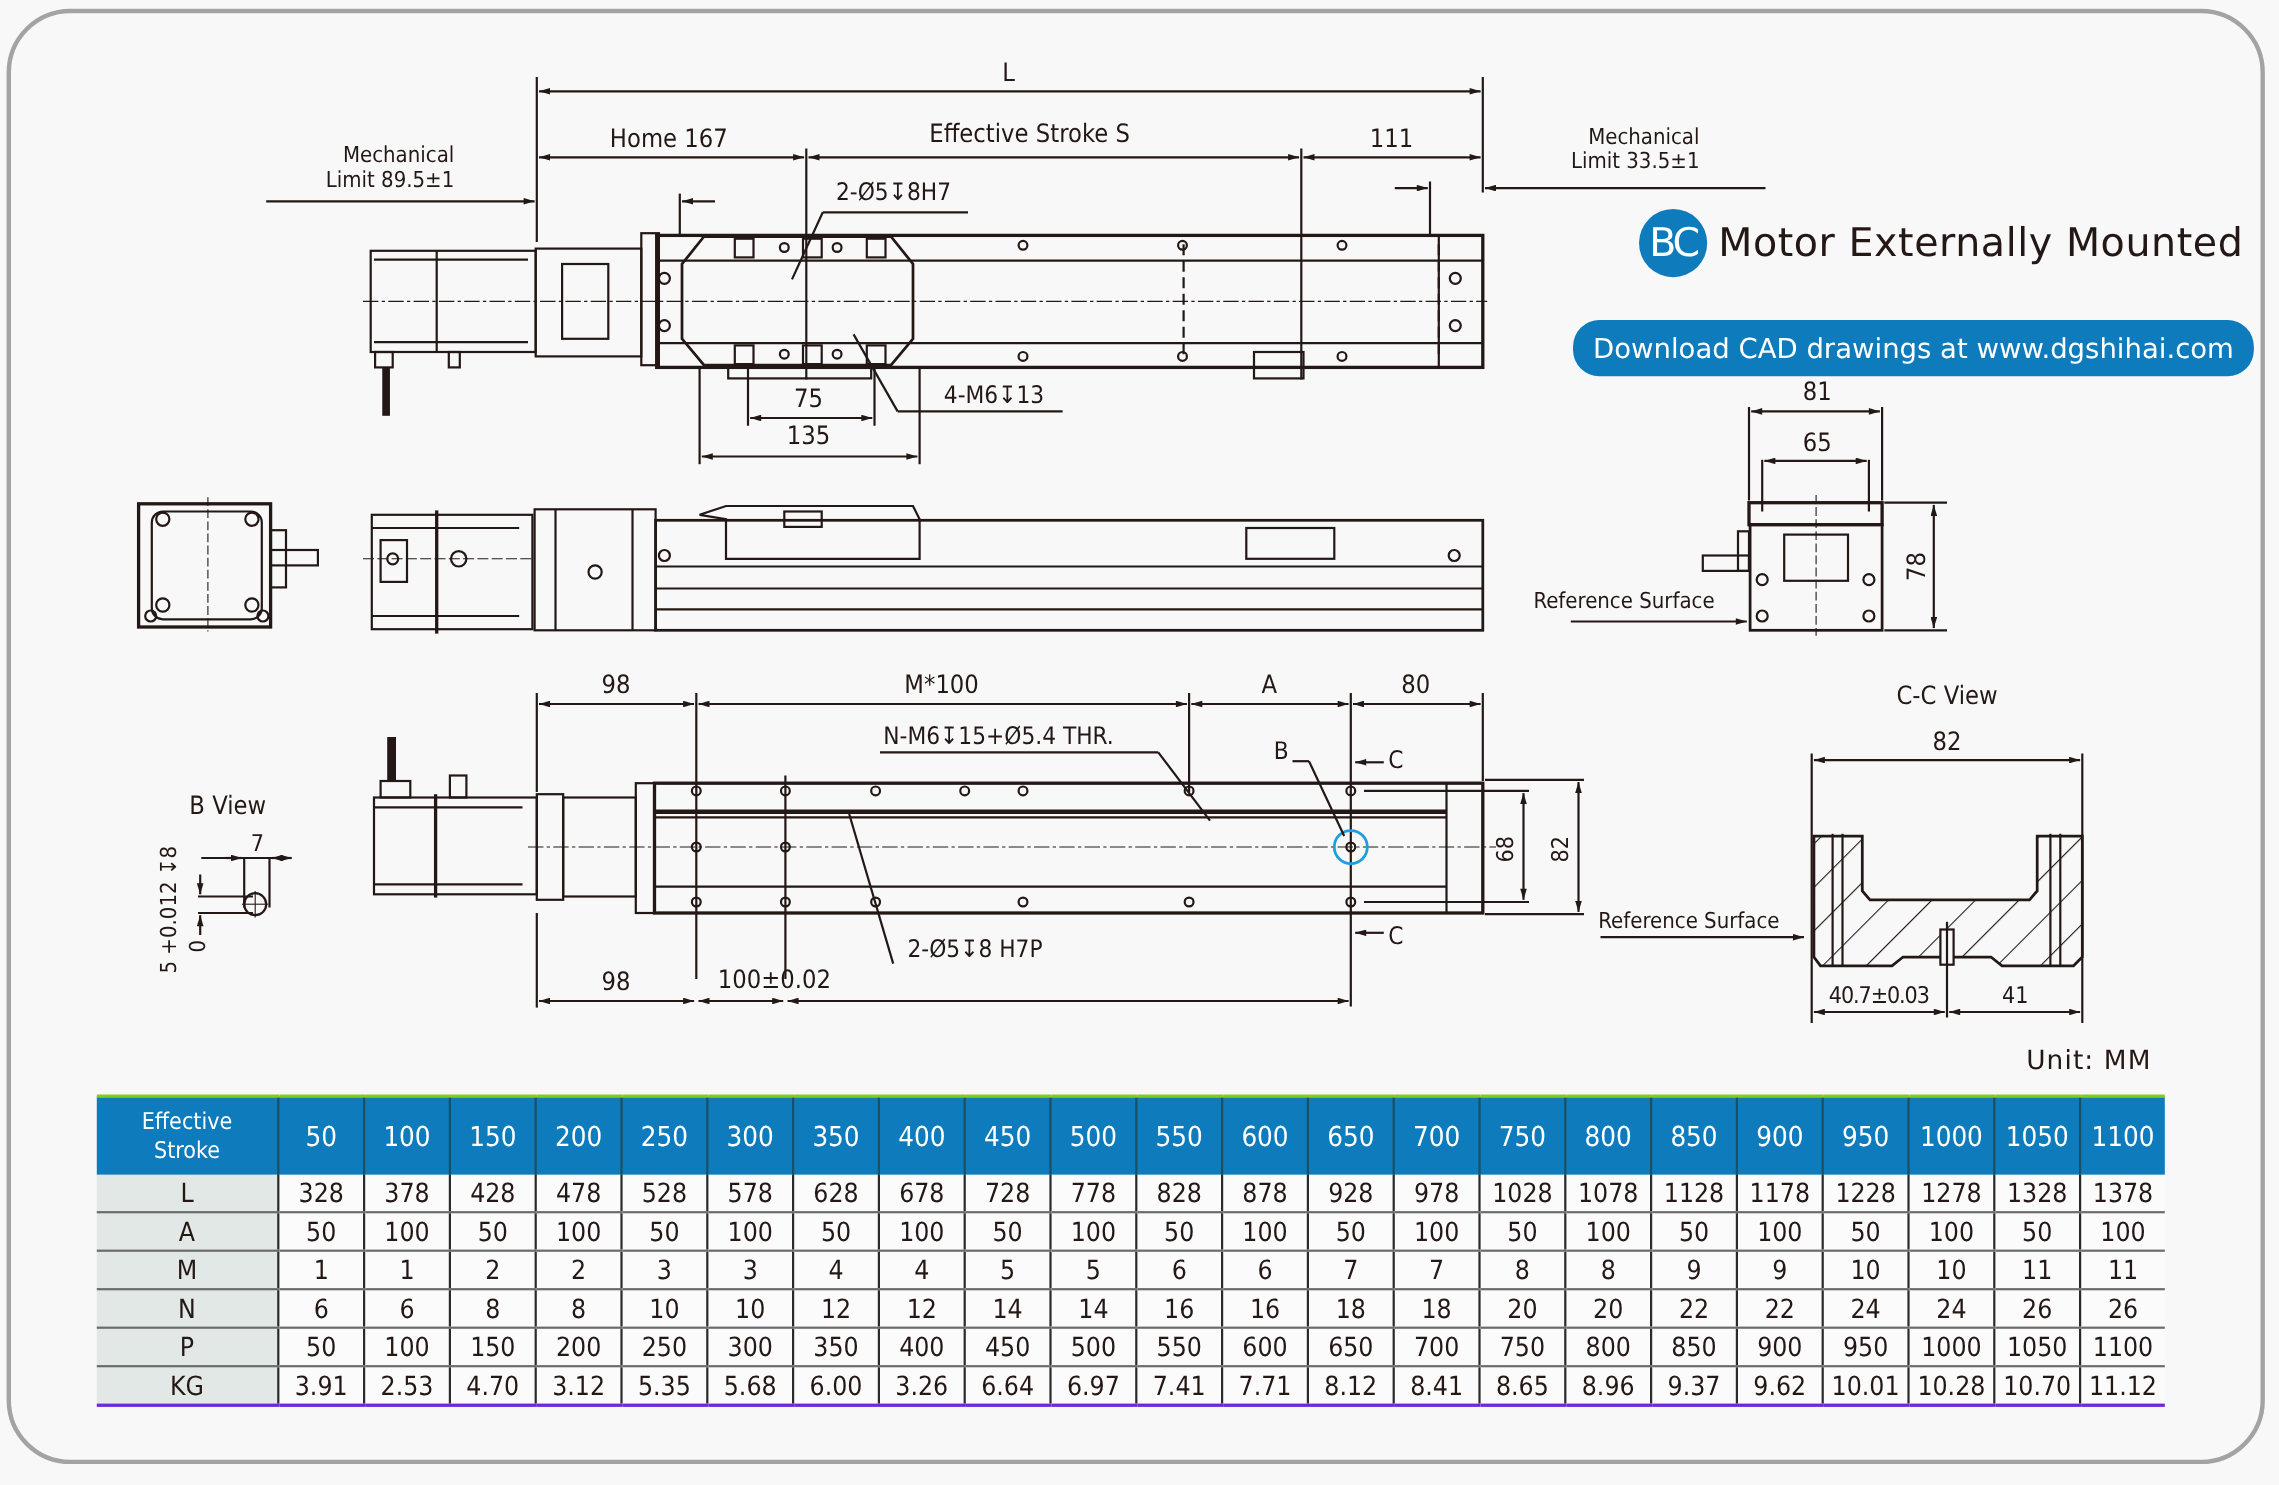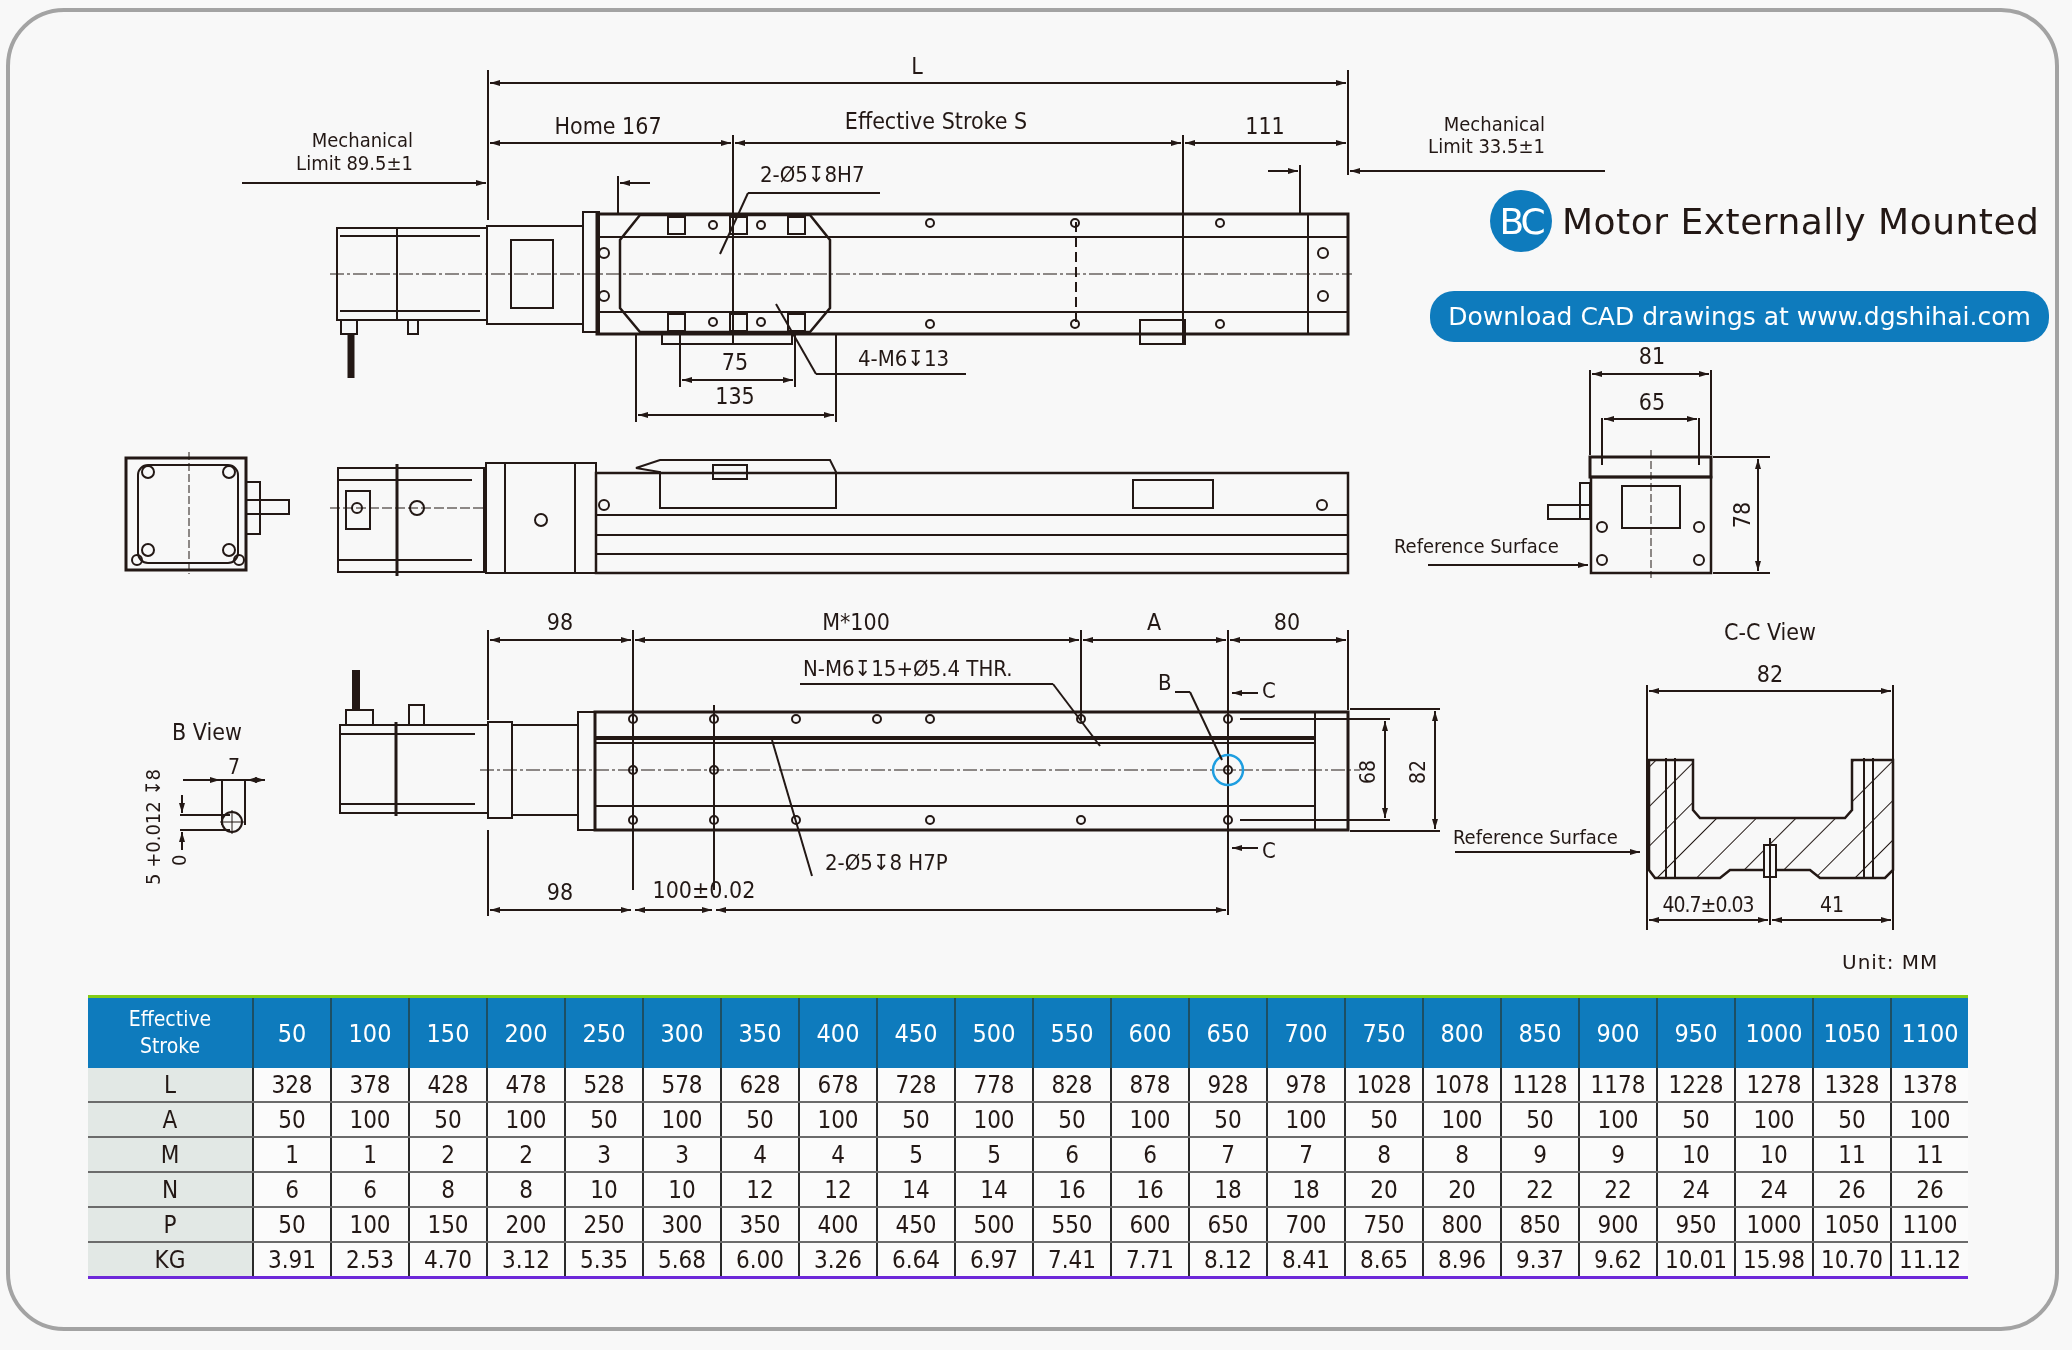--- a/index.html
+++ b/index.html
@@ -4,21 +4,21 @@
 <style>
   html,body{margin:0;padding:0;background:#f8f8f8;}
   body{width:2072px;height:1350px;position:relative;overflow:hidden;font-family:"Liberation Sans","DejaVu Sans",sans-serif;color:#231815;}
   .frame{position:absolute;left:6px;top:8px;width:2053px;height:1323px;border:4px solid #a3a3a3;border-radius:58px;box-sizing:border-box;}
   svg.draw{position:absolute;left:0;top:0;}
   .lbl{font-family:"DejaVu Sans Condensed","DejaVu Sans",sans-serif;fill:#231815;}
   .title{position:absolute;left:1490px;top:190px;display:flex;align-items:center;}
   .bc{width:62px;height:62px;border-radius:50%;background:#0e7bbd;color:#fff;font-size:36px;display:flex;align-items:center;justify-content:center;letter-spacing:-3px;font-family:"DejaVu Sans",sans-serif;}
   .title-text{font-family:"DejaVu Sans",sans-serif;font-size:36px;margin-left:10px;color:#231815;letter-spacing:0.5px;}
   .pill{position:absolute;left:1430px;top:291px;width:619px;height:51px;border-radius:24px;background:#0e7bbd;color:#fff;font-family:"DejaVu Sans",sans-serif;font-size:25px;display:flex;align-items:center;justify-content:center;}
-  .unit{position:absolute;left:1842px;top:950px;font-family:"DejaVu Sans",sans-serif;font-size:20px;letter-spacing:1px;}
+  .unit{position:absolute;left:1842px;top:950px;font-family:"DejaVu Sans",sans-serif;font-size:24px;letter-spacing:1px;}
   table.spec{position:absolute;left:88px;top:995px;border-collapse:collapse;font-family:"DejaVu Sans Condensed","DejaVu Sans",sans-serif;}
   table.spec th,table.spec td{text-align:center;padding:0;font-weight:normal;}
   table.spec thead th{background:#0e7bbd;color:#fff;height:70px;font-size:25px;border-left:2px solid #1d4f63;border-top:3px solid #84cc16;}
   table.spec thead th.rowhead{width:164px;font-size:21px;line-height:27px;border-left:none;}
   table.spec thead th.col{width:76px;}
   table.spec tbody td{height:33px;font-size:24px;border-left:2px solid #2a2a2a;border-bottom:2px solid #6b6b6b;background:#fbfbfb;}
   table.spec tbody td.rowlabel{background:#e2e8e5;border-left:none;}
   table.spec tbody tr:last-child td{border-bottom:3px solid #6d28d9;}
 </style>
 </head>
@@ -510,18 +510,18 @@
         <td>6.97</td>
         <td>7.41</td>
         <td>7.71</td>
         <td>8.12</td>
         <td>8.41</td>
         <td>8.65</td>
         <td>8.96</td>
         <td>9.37</td>
         <td>9.62</td>
         <td>10.01</td>
-        <td>15.98</td>
+        <td>10.28</td>
         <td>10.70</td>
         <td>11.12</td>
       </tr>
     </tbody>
 </table>
 
 </body></html>

